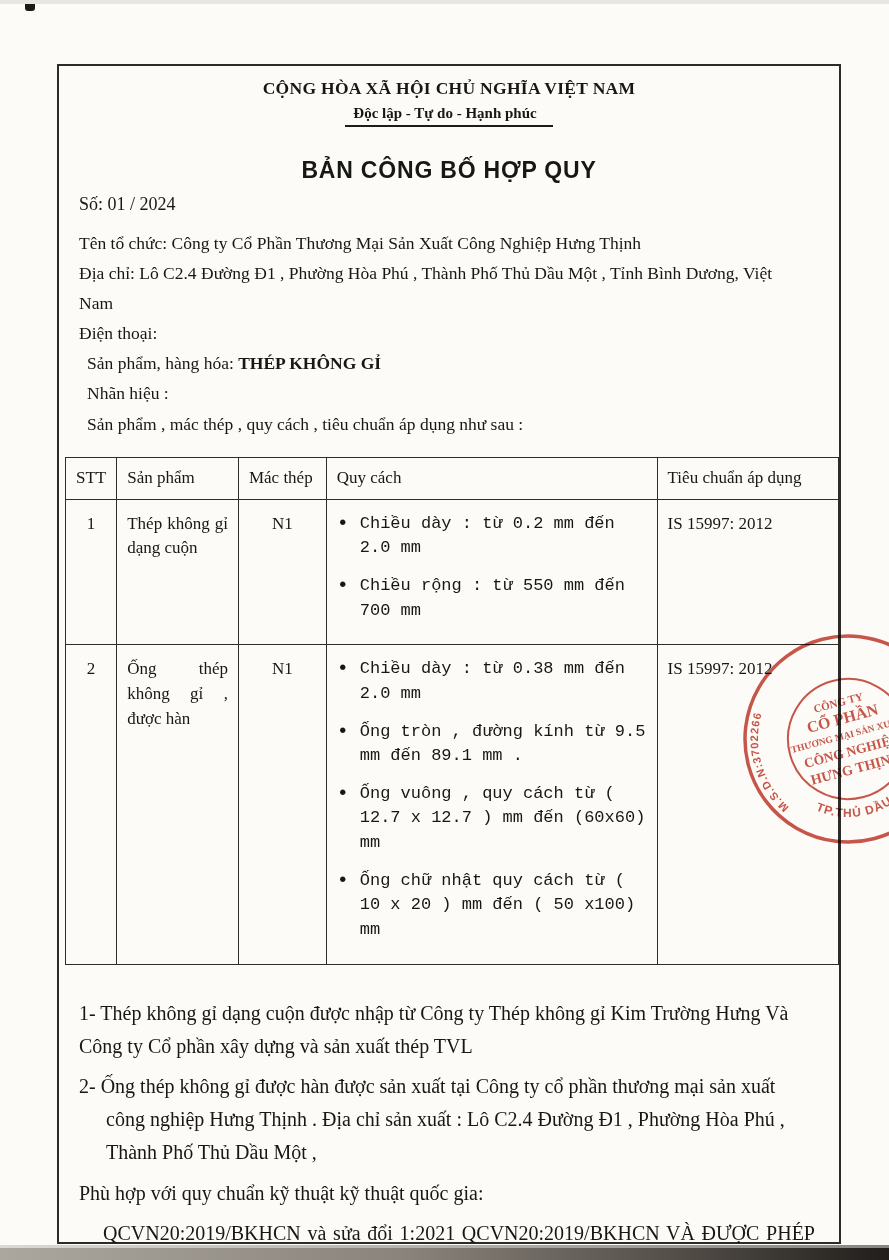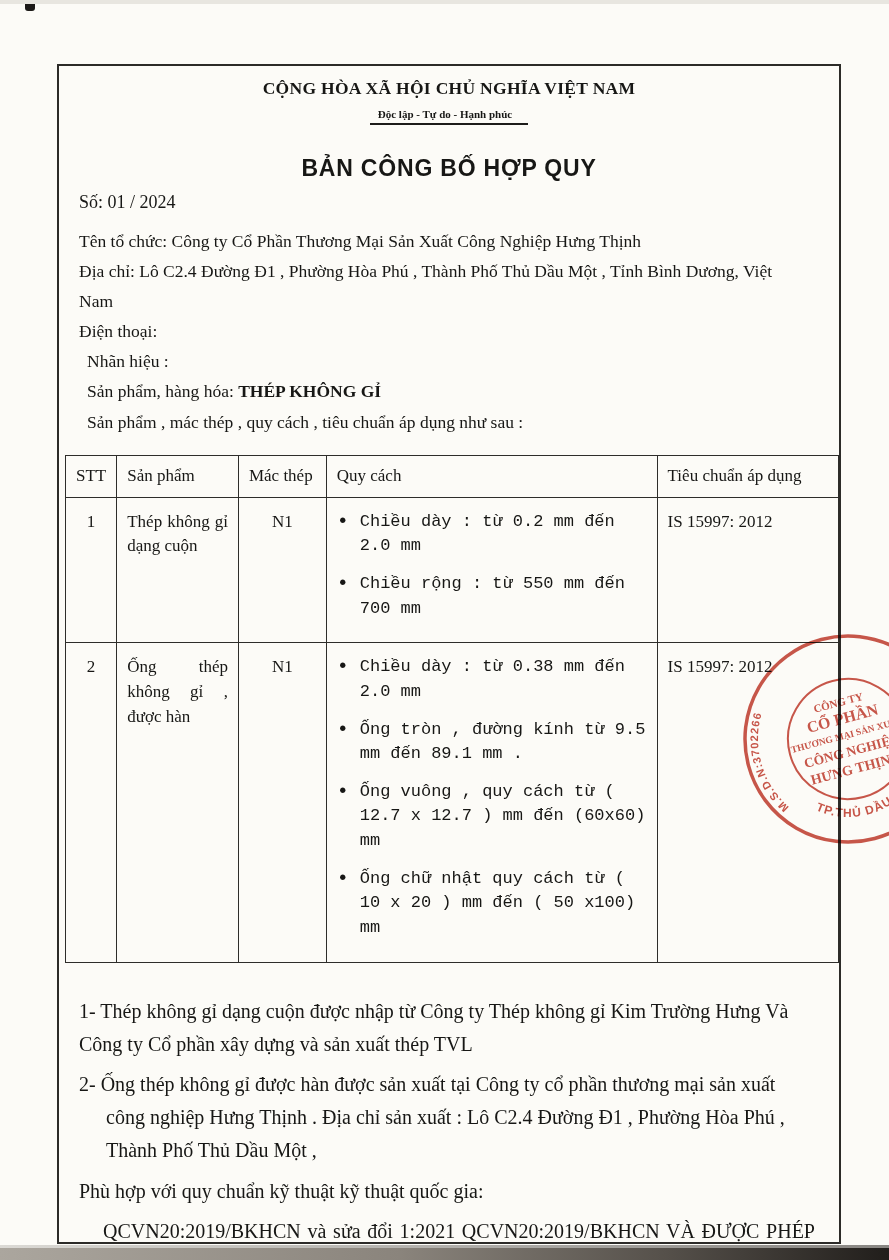--- a/index.html
+++ b/index.html
@@ -9,21 +9,21 @@
     background:#fcfbf7; overflow:hidden;
     font-family:"Liberation Serif", serif; color:#171715;
   }
   .speck { position:absolute; left:25px; top:0; width:10px; height:7px; background:#1c1a18; border-radius:0 0 3px 3px; }
   .frame {
     position:absolute; left:57px; top:60px; width:784px; height:1180px;
     border:2px solid #2c2b28; padding:12px 20px 0 20px;
   }
   .nat-title { text-align:center; font-weight:bold; font-size:17.5px; letter-spacing:.3px; }
   .motto-wrap { text-align:center; margin-top:5px; }
-  .motto { display:inline-block; font-weight:bold; font-size:11px; border-bottom:2px solid #1d1c1a; padding:0 16px 3px 8px; }
+  .motto { display:inline-block; font-weight:bold; font-size:15px; border-bottom:2px solid #1d1c1a; padding:0 16px 3px 8px; }
   .doc-title { margin-top:30px; text-align:center; font-family:"Liberation Sans", sans-serif; font-weight:bold; font-size:23px; letter-spacing:.8px; }
   .doc-number { margin-top:10px; text-align:left; font-size:18px; }
   .info { margin-top:13px; font-size:17.5px; line-height:1.72; padding-right:24px; }
   .info p { margin:0; }
   .info p.ind { padding-left:8px; }
   .bold { font-weight:bold; }
   table.spec-table {
     margin:18px 0 0 -14px; width:774px; border-collapse:collapse;
     font-size:17px; line-height:1.45;
   }
@@ -79,22 +79,22 @@
       <span class="motto">Độc lập - Tự do - Hạnh phúc</span>
     </div>
 
     <div class="doc-title">BẢN CÔNG BỐ HỢP QUY</div>
     <div class="doc-number">Số: 01 / 2024</div>
 
     <div class="info">
       <p>Tên tổ chức: Công ty Cổ Phần Thương Mại Sản Xuất Công Nghiệp Hưng Thịnh</p>
       <p>Địa chỉ: Lô C2.4 Đường Đ1 , Phường Hòa Phú , Thành Phố Thủ Dầu Một , Tỉnh Bình Dương, Việt Nam</p>
       <p>Điện thoại:</p>
+      <p class="ind"><span>Sản phẩm, hàng hóa: </span><span class="bold">THÉP KHÔNG GỈ</span></p>
       <p class="ind">Nhãn hiệu :</p>
-      <p class="ind"><span>Sản phẩm, hàng hóa: </span><span class="bold">THÉP KHÔNG GỈ</span></p>
       <p class="ind">Sản phẩm , mác thép , quy cách , tiêu chuẩn áp dụng như sau :</p>
     </div>
 
     <table class="spec-table">
       <thead>
         <tr>
           <th class="c-stt">STT</th>
           <th class="c-sp">Sản phẩm</th>
           <th class="c-mt">Mác thép</th>
           <th class="c-qc">Quy cách</th>

